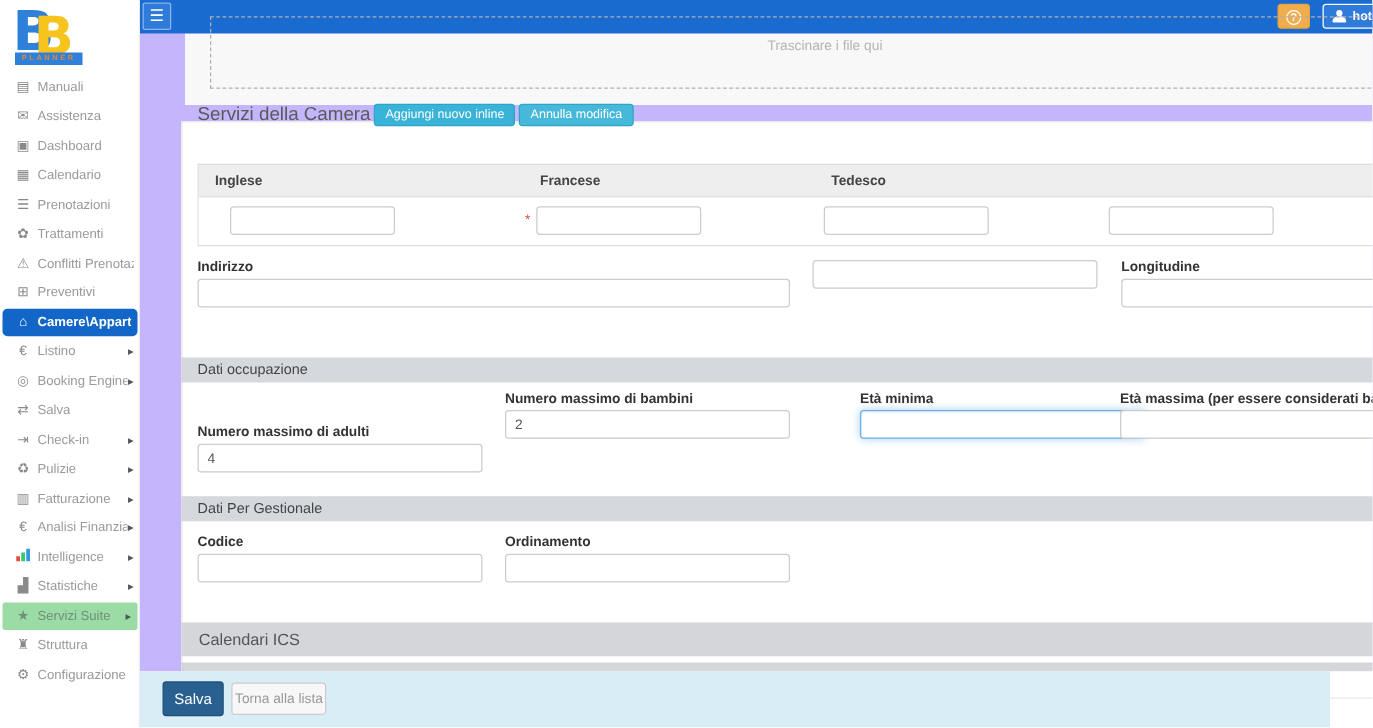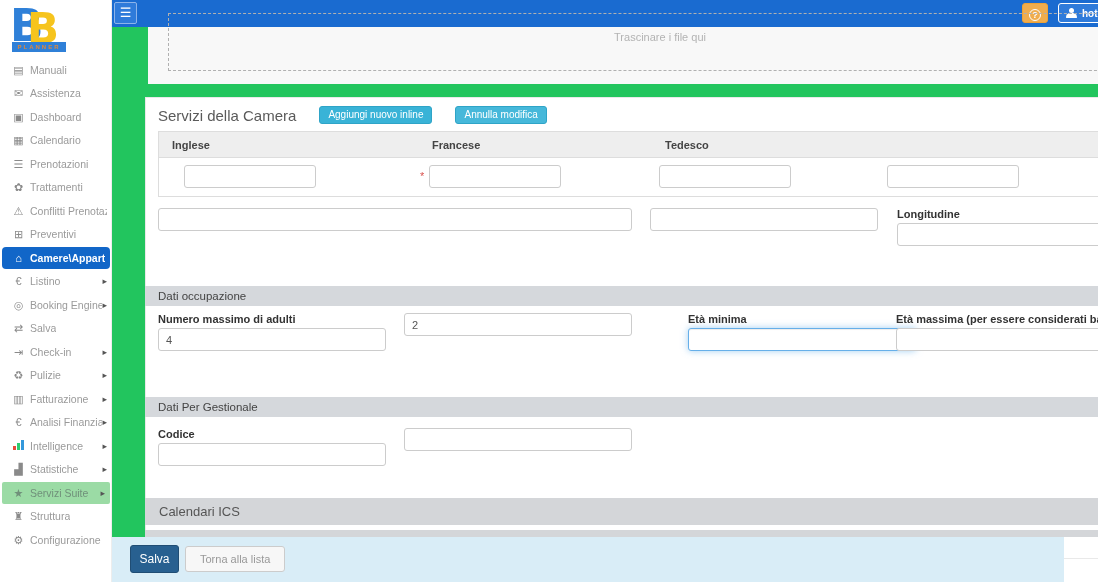--- a/index.html
+++ b/index.html
@@ -51,32 +51,32 @@
   .help-btn { position:absolute; left:910px; top:3px; width:26px; height:20px; background:#f0ad4e;
               border:1px solid #eea236; border-radius:3px; color:#fff; text-align:center;
               cursor:pointer; }
   .help-btn span { display:inline-block; width:12px; height:12px; border:1px solid #fff;
                    border-radius:50%; font-size:9px; line-height:11px; font-weight:bold; margin-top:3px; }
   .user-btn { position:absolute; left:946px; top:3px; width:120px; height:20px; background:#2f7bda;
               border:1px solid #fff; border-radius:3px; color:#fff; font-size:10px; font-weight:bold;
               display:flex; align-items:center; gap:5px; padding:0 7px; cursor:pointer; }
 
   
-  .content { position:absolute; left:112px; top:27px; width:986px; height:510px; background:#22c55e; }
+  .content { position:absolute; left:112px; top:27px; width:986px; height:510px; background:#c4b5fd; }
 
   .upload-panel { position:absolute; left:36px; top:0; width:962px; height:57px; background:#f8f8f8; }
   .dropzone { position:absolute; left:20px; top:-14px; width:984px; height:58px;
               border:1px dashed #b0b0b0; }
   .dropzone-text { position:absolute; left:0; top:17px; width:100%; text-align:center;
                    font-size:11px; color:#b3b3b3; }
 
   .form-panel { position:absolute; left:33px; top:70px; width:1000px; height:462px;
                 background:#fff; border:1px solid #e9e9e9; }
 
-  .svc-header { position:absolute; left:46px; top:79px; display:flex; align-items:center; gap:23px; }
+  .svc-header { position:absolute; left:46px; top:56px; display:flex; align-items:flex-start; gap:3px; }
   .svc-title { font-size:15px; color:#5a5a5a; }
   .btn-teal { background:#39b3d7; border:1px solid #2fa4c7; border-radius:3px; color:#fff;
               font-size:10px; padding:2px 8px 3px; cursor:pointer; }
   .btn-teal.light { background:#46b8da; }
 
   .svc-table { position:absolute; left:46px; top:104px; width:952px; border:1px solid #ddd; }
   .svc-thead { position:relative; height:26px; background:#eee; border-bottom:1px solid #ddd; }
   .svc-thead .th { position:absolute; top:0; line-height:26px; font-size:11px; font-weight:bold; color:#444; }
   .svc-thead .th:nth-child(1){ left:13px; } .svc-thead .th:nth-child(2){ left:273px;text-align:center; }
   .svc-thead .th:nth-child(3){ left:506px; } .svc-thead .th:nth-child(4){ left:739px; }
@@ -96,39 +96,39 @@
 
   #addr-fields .field { top:181px; }
   #addr-fields .field:nth-child(1){ left:46px; width:474px; }
   #addr-fields .field:nth-child(2){ left:538px; width:228px; }
   #addr-fields .field:nth-child(3){ left:785px; width:240px; }
 
   .section-bar { position:absolute; left:33px; width:1000px; height:20px; background:#d5d8dc;
                  font-size:11.5px; color:#444; line-height:20px; padding-left:13px; }
   #occ-bar { top:259px; }
   #occ-fields .field { top:286px; }
-  #occ-fields .field:nth-child(1){ left:46px;  width:228px; }
+  #occ-fields .field:nth-child(1){ left:46px;  width:228px;margin-top:27px; }
   #occ-fields .field:nth-child(2){ left:292px; width:228px; }
   #occ-fields .field:nth-child(3){ left:532px; width:228px;margin-left:44px; }
   #occ-fields .field:nth-child(4){ left:784px; width:245px; }
 
   #gest-bar { top:370px; }
   #gest-fields .field { top:401px; }
   #gest-fields .field:nth-child(1){ left:46px;  width:228px; }
   #gest-fields .field:nth-child(2){ left:292px; width:228px; }
 
   .ics-bar { position:absolute; left:33px; top:471px; width:1000px; height:27px; background:#d4d6d9;
              font-size:13px; color:#555; line-height:27px; padding-left:14px; }
   .below-strip { position:absolute; left:33px; top:503px; width:1000px; height:7px; background:#d4d6d9; }
 
   
   .footer { position:absolute; left:112px; top:537px; width:952px; height:45px; background:#d9edf7; }
   .btn-save { position:absolute; left:18px; top:8px; width:49px; height:28px; background:#286090;
               border:1px solid #204d74; border-radius:3px; color:#fff; font-size:12px; cursor:pointer; }
-  .btn-back { position:absolute; left:73px; top:9px; height:26px; padding:0 14px; background:#f7f7f7;
+  .btn-back { position:absolute; left:73px; top:9px; height:26px; padding:0 2px; background:#f7f7f7;
               border:1px solid #ccc; border-radius:3px; color:#999; font-size:11px; cursor:pointer; }
 </style>
 </head>
 <body>
 
 <div class="sidebar">
   <div class="logo">
     <span class="b1">B</span>
     <span class="b2">B</span>
     <span class="banner">PLANNER</span>
@@ -281,57 +281,60 @@
       <span class="req-star">*</span>
     <input type="text" style="">
         <input type="text" style="">
         <input type="text" style="">
         <input type="text" style="">
       </div>
   </div>
 
   <div id="addr-fields">
       <div class="field">
+    <label>Indirizzo</label>
     <input type="text" style="">
   </div>
       <div class="field">
     <input type="text" style="">
   </div>
       <div class="field">
     <label>Longitudine</label>
     <input type="text" style="">
   </div>
     </div>
 
   <div class="section-bar" id="occ-bar">Dati occupazione</div>
   <div id="occ-fields">
       <div class="field">
     <label>Numero massimo di adulti</label>
     <input type="text" value="4" style="">
   </div>
       <div class="field">
+    <label>Numero massimo di bambini</label>
     <input type="text" value="2" style="">
   </div>
       <div class="field">
     <label>Età minima</label>
     <input type="text" class="focused" style="">
   </div>
       <div class="field">
     <label>Età massima (per essere considerati bambini)</label>
     <input type="text" style="">
   </div>
     </div>
 
   <div class="section-bar" id="gest-bar">Dati Per Gestionale</div>
   <div id="gest-fields">
       <div class="field">
     <label>Codice</label>
     <input type="text" style="">
   </div>
       <div class="field">
+    <label>Ordinamento</label>
     <input type="text" style="">
   </div>
     </div>
 
   <div class="ics-bar">Calendari ICS</div>
   <div class="below-strip"></div>
 </div>
 
 <div class="footer">
   <button class="btn-save">Salva</button>

